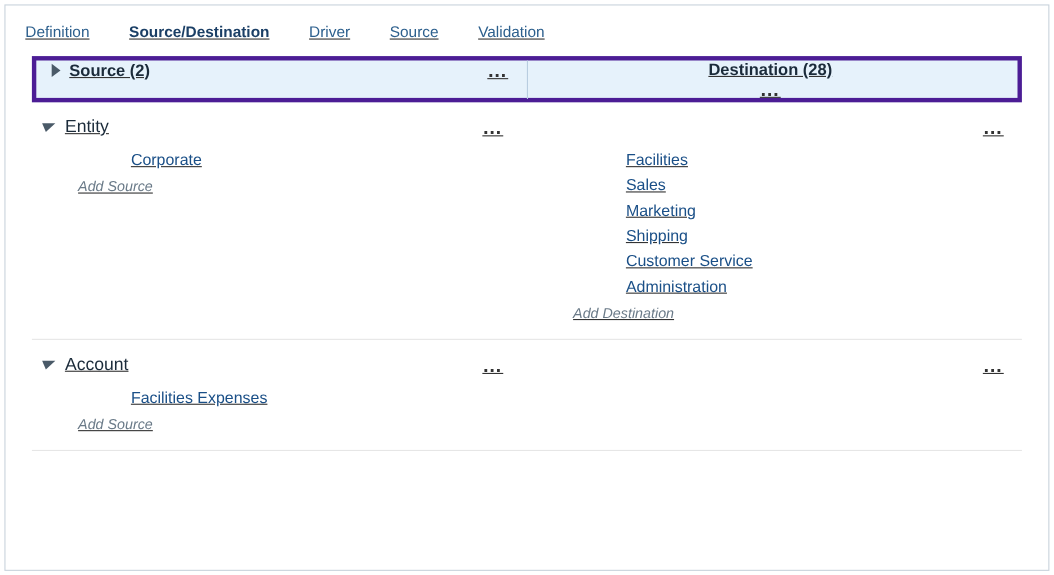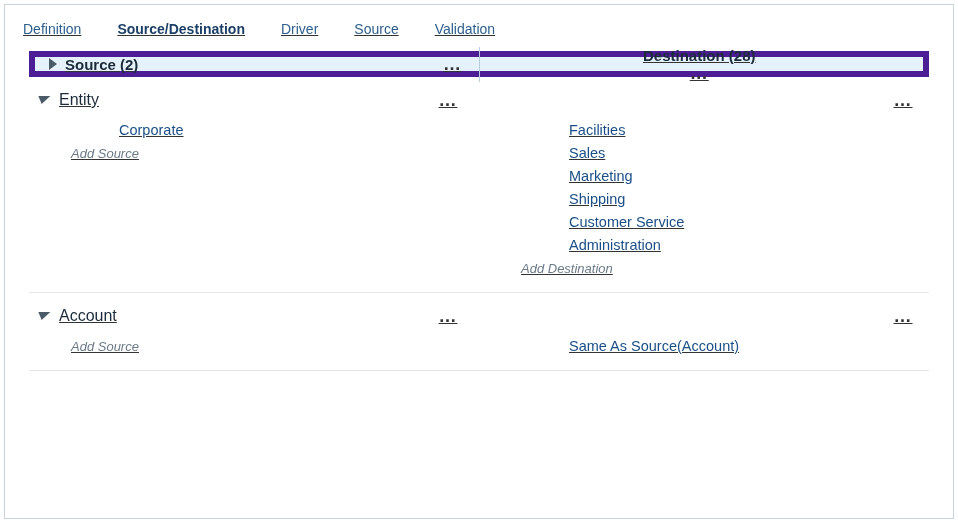--- a/index.html
+++ b/index.html
@@ -34,24 +34,24 @@
   }
   .tab.active {
     font-weight: 700;
     color: #1b3f66;
   }
   .content {
     padding: 0 24px 18px 24px;
   }
   .colheaders {
     display: flex;
-    border: 6px solid #4c1d95;
+    border: 4px solid #4c1d95;
     background: #e6f2fb;
-    height: 26px;
-    align-items: center;
+    height: 42px;
+    align-items: flex-start;
   }
   .colheader {
     flex: 1;
     display: flex;
     align-items: center;
     justify-content: space-between;
     padding: 0 16px 0 12px;
     font-weight: 600;
     color: #1b2b3a;
     font-size: 15px;
@@ -210,23 +210,21 @@
               </div>
               <span class="ellipsis">…</span>
             </div>
             <div class="sec-head-half">
               <div></div>
               <span class="ellipsis">…</span>
             </div>
           </div>
           <div class="sec-body">
             <div class="sec-col">
+              <span class="link">Facilities Expenses</span>
               <span class="add-link">Add Source</span>
-            </div>
-            <div class="sec-col">
-              <span class="link">Same As Source(Account)</span>
             </div>
           </div>
         </div>
       </div>
 
   </div>
 </div>
 
 </body></html>

